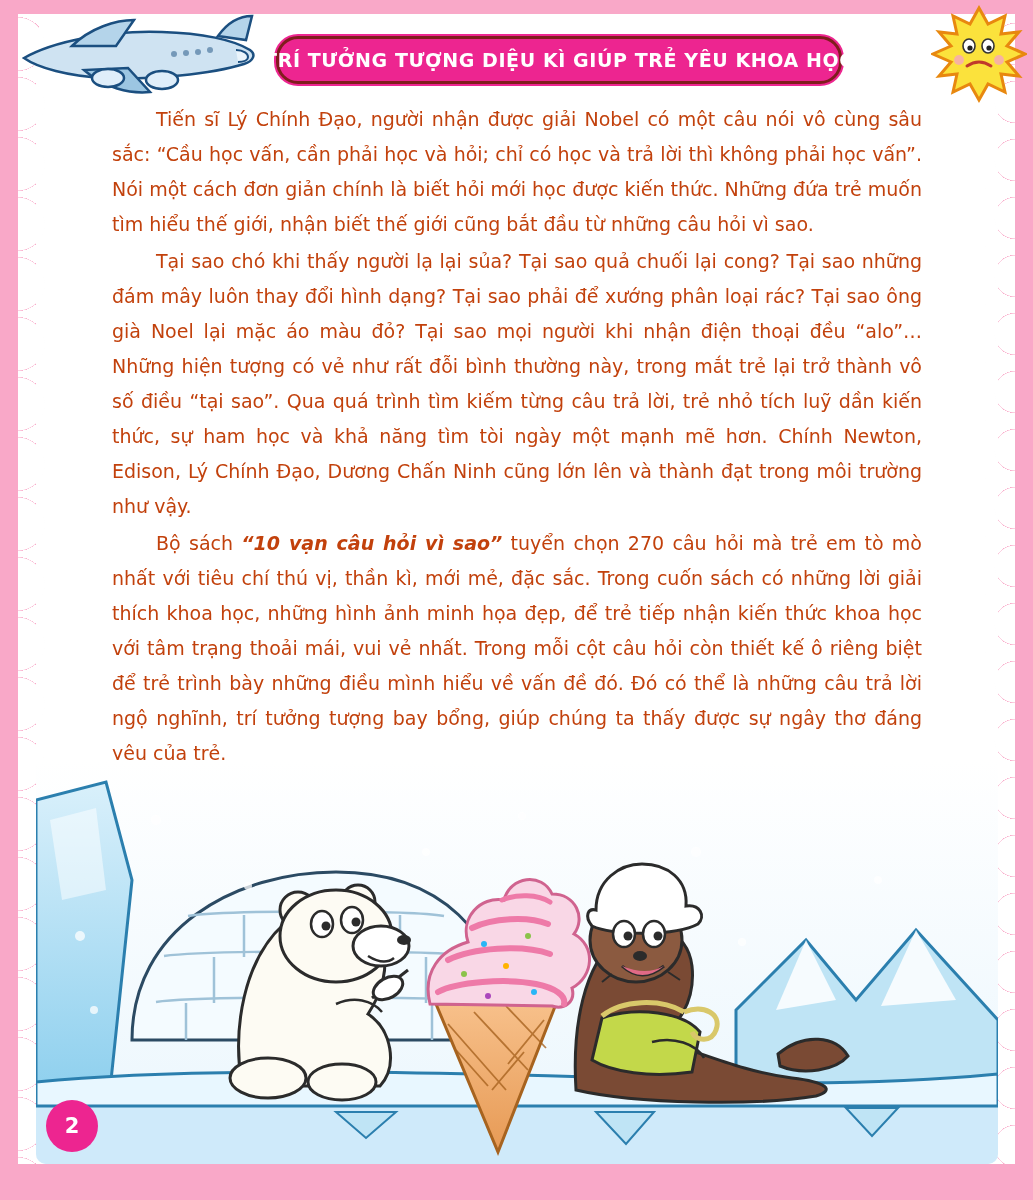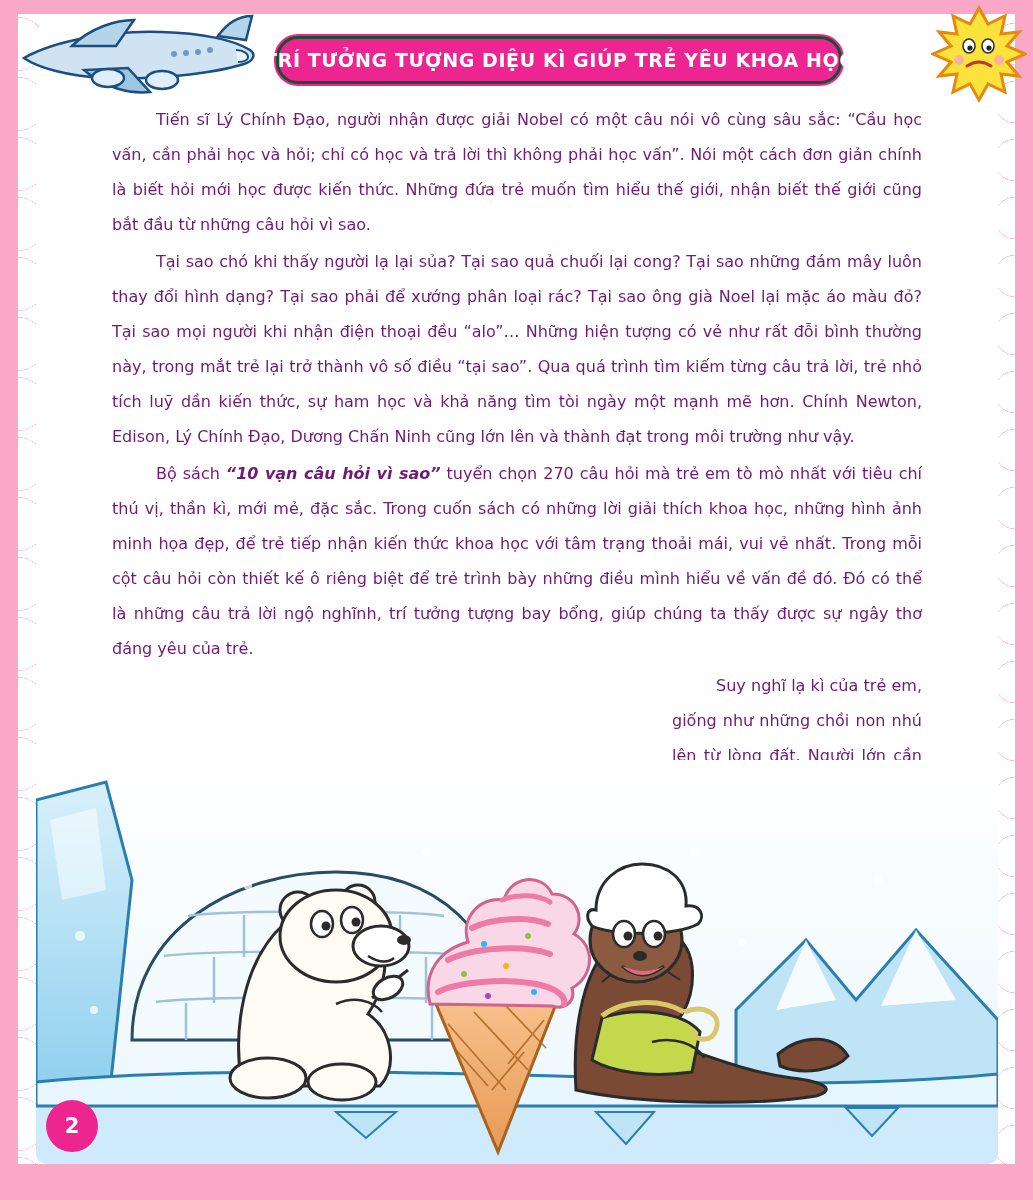--- a/index.html
+++ b/index.html
@@ -70,21 +70,21 @@
   }
 
   
   .banner {
     position: absolute;
     left: 276px;
     top: 36px;
     width: 560px;
     height: 42px;
     background: #ed2590;
-    border: 3px solid #14532d;
+    border: 3px solid #7f1d1d;
     border-radius: 22px;
     box-shadow: 0 0 0 2px #ed2590;
     display: flex;
     align-items: center;
     justify-content: center;
   }
   .banner-title {
     color: #ffffff;
     font-size: 19px;
     font-weight: bold;
@@ -110,23 +110,23 @@
     width: 96px;
     height: 104px;
   }
 
   
   .article {
     position: absolute;
     left: 112px;
     top: 102px;
     width: 810px;
-    color: #701a75;
+    color: #c2410c;
     font-family: "DejaVu Sans", sans-serif;
-    font-size: 16px;
+    font-size: 19px;
     line-height: 35px;
     text-align: justify;
   }
   .article p {
     margin: 0 0 2px 0;
     text-indent: 44px;
   }
   .article b { font-weight: bold; font-style: italic; }
 
   

